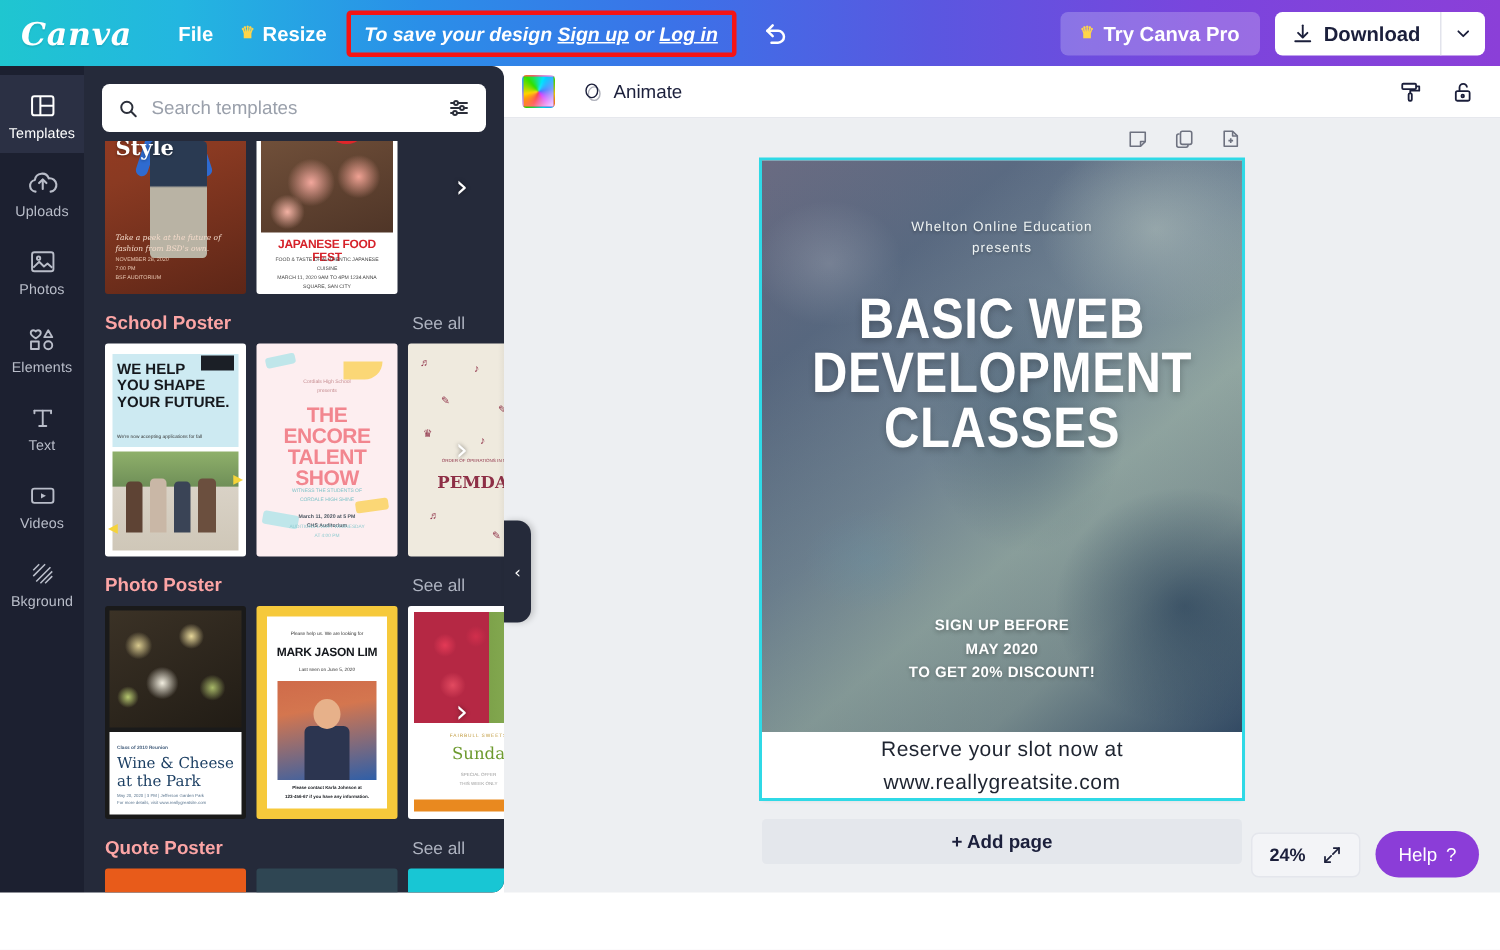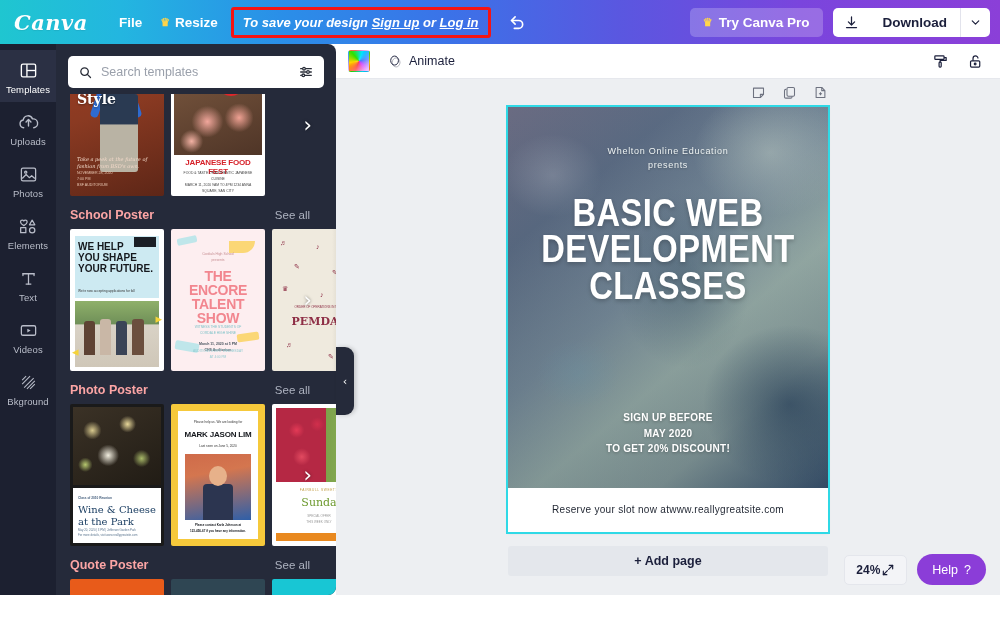--- a/index.html
+++ b/index.html
@@ -51,21 +51,21 @@
     background: rgba(255,255,255,.22);
     border-radius: 5px; padding: 7px 13px;
     font-size: 13.5px; font-weight: 700; color: #fff;
     display: flex; align-items: center; gap: 6px; white-space: nowrap;
   }
   .btn-dl-group {
     margin-left: 10px; display: flex; align-items: stretch;
     background: #fff; border-radius: 5px; overflow: hidden;
   }
   .btn-dl {
-    display: flex; align-items: center; gap: 24px;
+    display: flex; align-items: center; gap: 7px;
     padding: 7px 13px 7px 11px; color: #1b1f3b;
     font-size: 13.5px; font-weight: 700; white-space: nowrap;
   }
   .btn-dl-caret {
     border-left: 1px solid #e2e3ec;
     display: flex; align-items: center; justify-content: center;
     width: 30px; color: #1b1f3b;
   }
 
   
@@ -197,38 +197,38 @@
     text-shadow: 0 2px 5px rgba(0,0,0,.22);
     font-family: "Liberation Sans Narrow", "Liberation Sans", sans-serif;
   }
   .d-sub {
     position: absolute; left: 0; right: 0; top: 303px; text-align: center;
     color: #fff; font-weight: 700; font-size: 10px; line-height: 1.55;
     letter-spacing: .3px; text-shadow: 0 1px 3px rgba(0,0,0,.3);
   }
   .design-footer {
     position: absolute; left: 0; right: 0; bottom: 0; height: 44px;
-    background: #fff; display: flex; flex-direction: row;
-    align-items: center; justify-content: center;
-    color: #1e2430; font-size: 10px; line-height: 1.6; letter-spacing: .3px;
+    background: #fff; display: flex; flex-direction: column;
+    align-items: center; justify-content: flex-start;
+    color: #1e2430; font-size: 14px; line-height: 1.6; letter-spacing: .3px;
   }
   .add-page {
     width: 320px; height: 30px; margin-top: 14px;
     background: #e4e7ec; border-radius: 3px;
     display: flex; align-items: center; justify-content: center;
     font-size: 12.5px; font-weight: 700; color: #1b1f3b;
   }
 
   .bottombar {
     position: absolute; right: 14px; bottom: 10px;
     display: flex; align-items: center; gap: 10px; z-index: 6;
   }
   .zoom-pill {
     background: #f3f4f7; border: 1px solid #e4e6ec; border-radius: 5px;
-    height: 30px; display: flex; align-items: center; gap: 1px; padding: 0 11px;
+    height: 30px; display: flex; align-items: center; gap: 11px; padding: 0 11px;
     font-size: 12px; color: #1b1f3b; font-weight: 700;
   }
   .help-pill {
     background: #8b3dd8; color: #fff; border-radius: 16px;
     height: 31px; display: flex; align-items: center; gap: 6px;
     padding: 0 15px; font-size: 12.5px; font-weight: 400;
   }
 
   
   .tA { background: linear-gradient(160deg,#9b3b22 0%,#8a3a22 40%,#5d2617 100%); }

